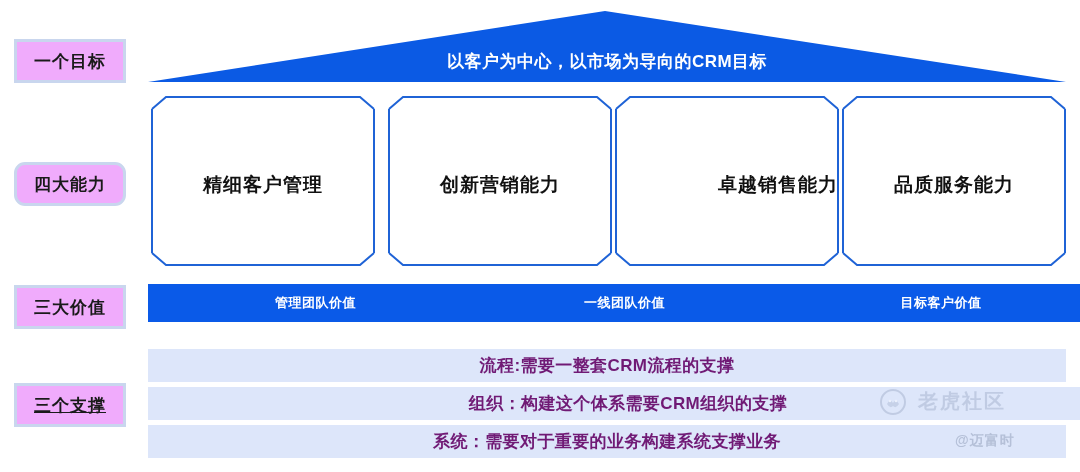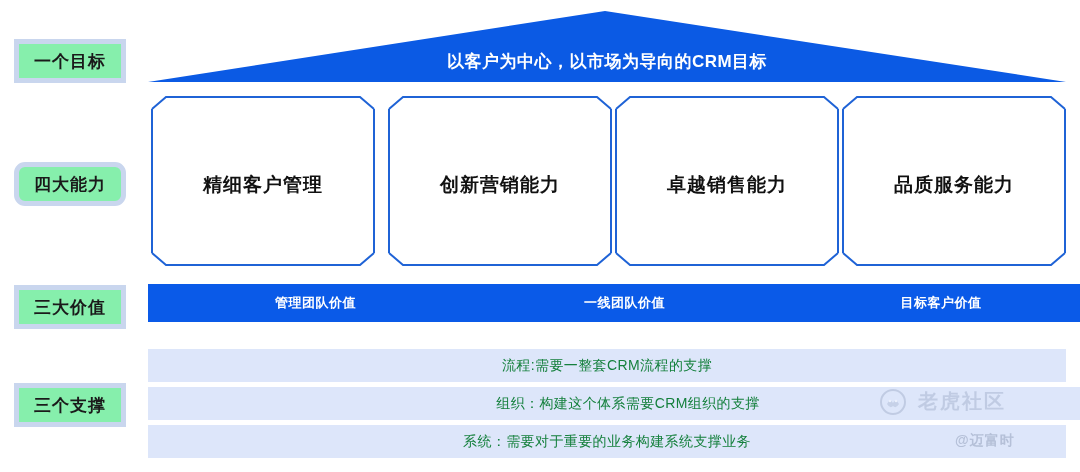--- a/index.html
+++ b/index.html
@@ -17,22 +17,22 @@
     background: #ffffff;
     overflow: hidden;
   }
 
   
   .row-label {
     position: absolute;
     left: 14px;
     width: 112px;
     height: 44px;
-    border: 5px solid #a16207;
-    background: #86efac;
+    border: 3px solid #a16207;
+    background: #f0abfc;
     display: flex;
     align-items: center;
     justify-content: center;
     font-size: 17px;
     font-weight: 700;
     color: #1a1a1a;
     letter-spacing: 1px;
     box-sizing: border-box;
   }
   #label-goal   { top: 39px; }
@@ -100,23 +100,23 @@
   
   .support-row {
     position: absolute;
     left: 148px;
     width: 918px;
     height: 33px;
     background: #dde6fa;
     display: flex;
     align-items: center;
     justify-content: center;
-    font-size: 14px;
-    font-weight: 400;
-    color: #15803d;
+    font-size: 17px;
+    font-weight: 700;
+    color: #701a75;
     letter-spacing: 0.4px;
   }
   #support-row-0 { top: 349px; }
   #support-row-1 { top: 387px; }
   #support-row-2 { top: 425px; }
 
   
   #watermark-brand {
     position: absolute;
     left: 880px;
@@ -152,21 +152,21 @@
 
   <div class="row-label" id="label-goal" style="border-color: rgb(201, 214, 238);">
     <span>一个目标</span>
   </div>
   <div class="row-label" id="label-abil" style="border-color: rgb(201, 214, 238); border-radius: 11px;">
     <span>四大能力</span>
   </div>
   <div class="row-label" id="label-value" style="border-color: rgb(201, 214, 238);">
     <span>三大价值</span>
   </div>
-  <div class="row-label" id="label-supp" style="border-color: rgb(201, 214, 238);">
+  <div class="row-label" id="label-supp" style="border-color: rgb(201, 214, 238); text-decoration: underline;">
     <span>三个支撑</span>
   </div>
 
   <svg id="roof" viewBox="0 0 918 71" preserveAspectRatio="none">
     <polygon id="roof-poly" points="457,0 918,71 0,71" fill="#0b5ae4"></polygon>
   </svg>
   <div id="roof-text">以客户为中心，以市场为导向的CRM目标</div>
 
   <svg id="pillars" viewBox="0 0 1080 472">
     <g id="pillar-shapes" fill="none" stroke="#1f63d6" stroke-width="2" stroke-linejoin="miter">
@@ -184,21 +184,21 @@
         <line x1="838" y1="109" x2="838" y2="253"></line>
         <path d="M 843 109 L 857 97 L 1051 97 L 1065 109"></path>
         <path d="M 843 253 L 857 265 L 1051 265 L 1065 253"></path>
         <line x1="843" y1="109" x2="843" y2="253"></line>
         <line x1="1065" y1="109" x2="1065" y2="253"></line>
       </g>
   </svg>
 
   <div class="pillar-label" id="pillar-label-0" style="left: 152px; width: 222px;">精细客户管理</div>
   <div class="pillar-label" id="pillar-label-1" style="left: 389px; width: 222px;">创新营销能力</div>
-  <div class="pillar-label" id="pillar-label-2" style="left: 616px; width: 222px;">卓越销售能力</div>
+  <div class="pillar-label" id="pillar-label-2" style="left: 616px; width: 222px; text-align: right;">卓越销售能力</div>
   <div class="pillar-label" id="pillar-label-3" style="left: 843px; width: 222px;">品质服务能力</div>
 
   <div class="value-bar" id="value-bar-0" style="background: rgb(10, 90, 232); left: 148px; width: 289px;">
     <span>管理团队价值</span>
   </div>
   <div class="value-bar" id="value-bar-1" style="background: rgb(10, 90, 232); left: 455px; width: 293px;">
     <span>一线团队价值</span>
   </div>
   <div class="value-bar" id="value-bar-2" style="background: rgb(10, 90, 232); left: 770px; width: 296px;">
     <span>目标客户价值</span>

